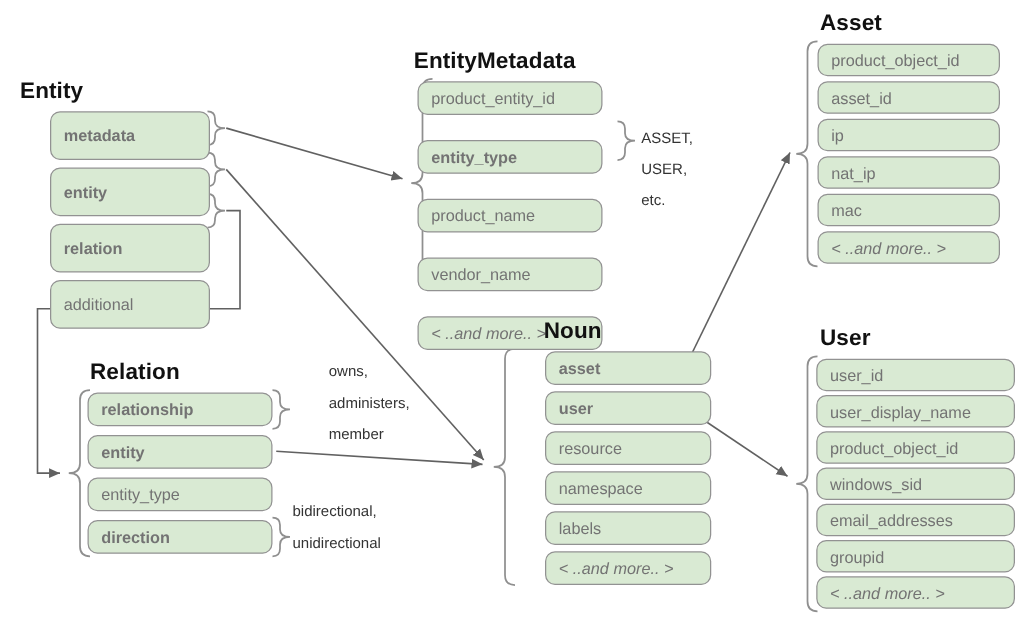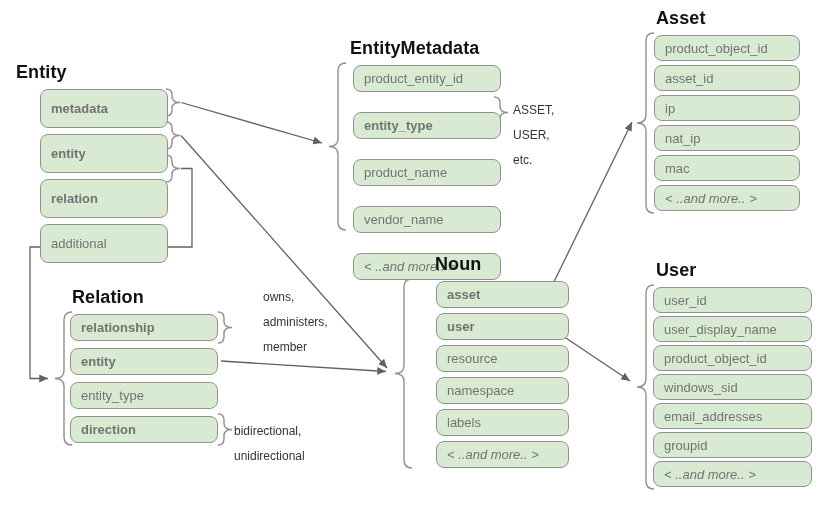--- a/index.html
+++ b/index.html
@@ -18,39 +18,39 @@
   .field{
     box-sizing:border-box;border:1.5px solid var(--field-border,#929292);
     background:var(--field-fill,#d9ead3);border-radius:8px;font-size:13px;color:#737373;
     padding:0 10px;display:flex;align-items:center;white-space:nowrap;overflow:hidden;
   }
   .bold{font-weight:700;}
   .more{font-style:italic;}
   .box-entity{left:20px;top:89px;width:148px;}
   .box-entity .field{height:39px;margin-bottom:6px;margin-left:20px;}
   .box-entity .box-title{left:-4px;}
-  .box-em{left:353px;top:65px;width:148px;}
+  .box-em{left:334px;top:65px;width:148px;}
   .box-em .field{height:27px;margin-bottom:20px;}
   .box-em .box-title{left:-3px;}
   .box-asset{left:654px;top:35px;width:146px;}
   .box-asset .field{height:26px;margin-bottom:4px;}
   .box-asset .box-title{left:2px;}
   .box-user{left:653px;top:287px;width:159px;}
   .box-user .field{height:26px;margin-bottom:3px;}
   .box-user .box-title{left:3px;}
   .box-noun{left:436px;top:281px;width:133px;}
   .box-noun .field{height:27px;margin-bottom:5px;}
   .box-noun .box-title{left:-1px;}
   .box-relation{left:70px;top:314px;width:148px;}
   .box-relation .field{height:27px;margin-bottom:7px;}
   .box-relation .box-title{left:2px;}
   .annotation{position:absolute;font-size:12px;line-height:25px;color:var(--ann-color,#333);white-space:nowrap;}
   #ann-entity-type{left:513px;top:98px;}
   #ann-relationship{left:236px;top:285px;margin-left:27px;}
-  #ann-direction{left:234px;top:419px;}
+  #ann-direction{left:234px;top:397px;}
 </style>
 </head>
 <body>
 
 <div class="canvas">
 
   <svg class="wires">
     <defs>
       <marker id="arrowhead" viewBox="0 0 10 10" refX="9" refY="5" markerWidth="7.5" markerHeight="7.5" orient="auto-start-reverse">
         <path d="M0,1 L9,5 L0,9 z" fill="#616161"></path>

